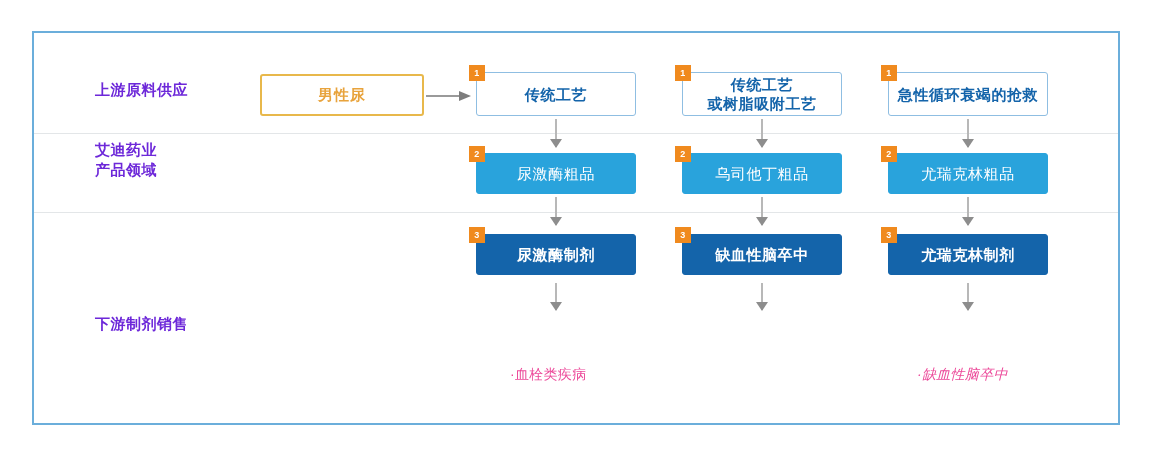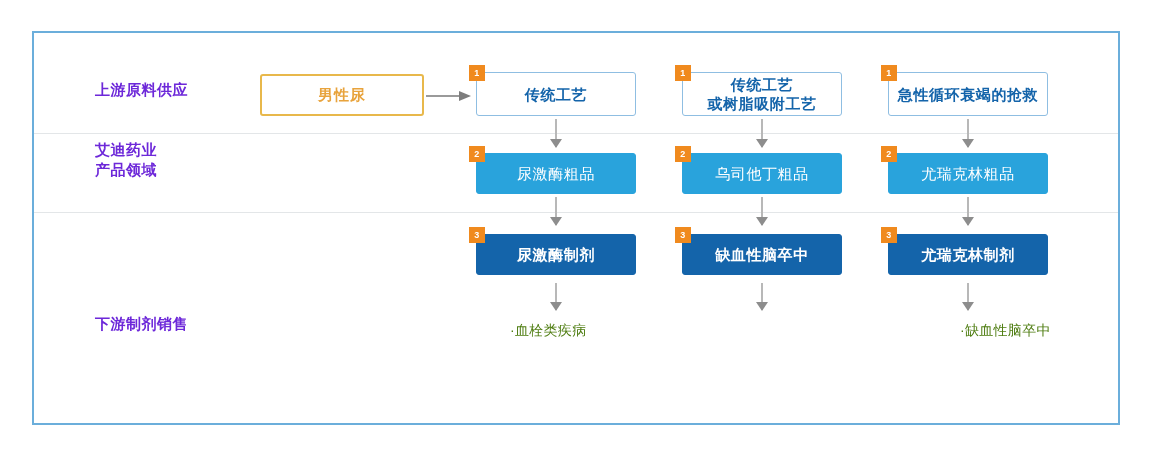--- a/index.html
+++ b/index.html
@@ -116,26 +116,27 @@
     position:absolute;left:0;bottom:-1px;
     width:0;height:0;
     border-left:6px solid transparent;
     border-right:6px solid transparent;
     border-top:9px solid #8d8d8d;
   }
 
   
   .indic{
     position:absolute;
-    color:#4d7c0f;
+    color:#ec4899;
     font-size:14px;
     line-height:24px;
     white-space:pre-line;
     font-weight:normal;
     letter-spacing:.3px;
+    margin-top:44px;
   }
 </style>
 </head>
 <body>
 
 <div class="canvas">
 
   <div class="frame"></div>
   <div class="divider d1"></div>
   <div class="divider d2"></div>
@@ -230,15 +231,15 @@
 
   <div class="node lvl3" style="left:888px;top:234px;width:160px;height:41px;">
     <span class="badge">3</span>
     <span>尤瑞克林制剂</span>
   </div>
   <div class="varrow" style="left:962px;top:283px;height:27px;">
     <div class="vline"></div>
     <div class="vhead"></div>
   </div>
 
-  <div class="indic" style="left:960px;top:318px;">·缺血性脑卒中</div>
+  <div class="indic" style="left:917px;top:318px;font-style:italic;">·缺血性脑卒中</div>
 
 </div>
 
 </body></html>

